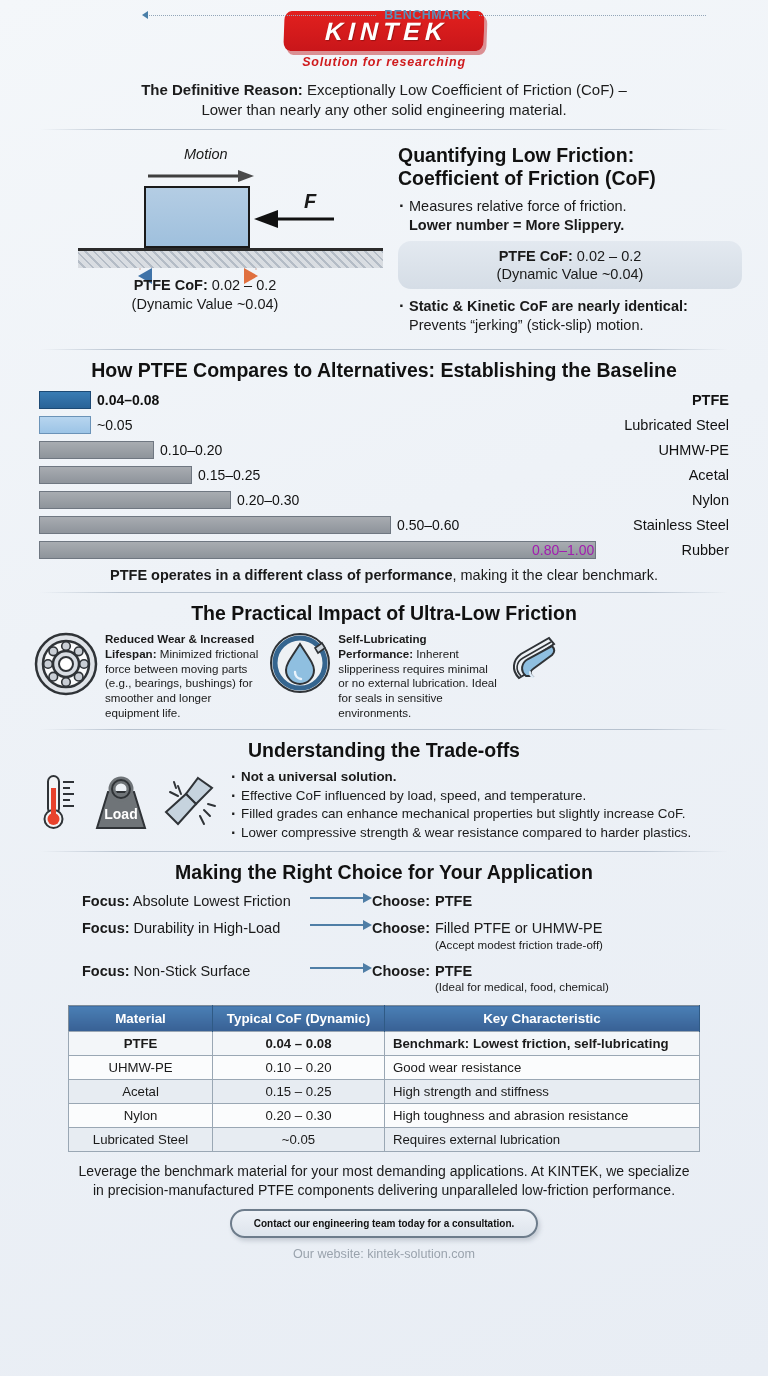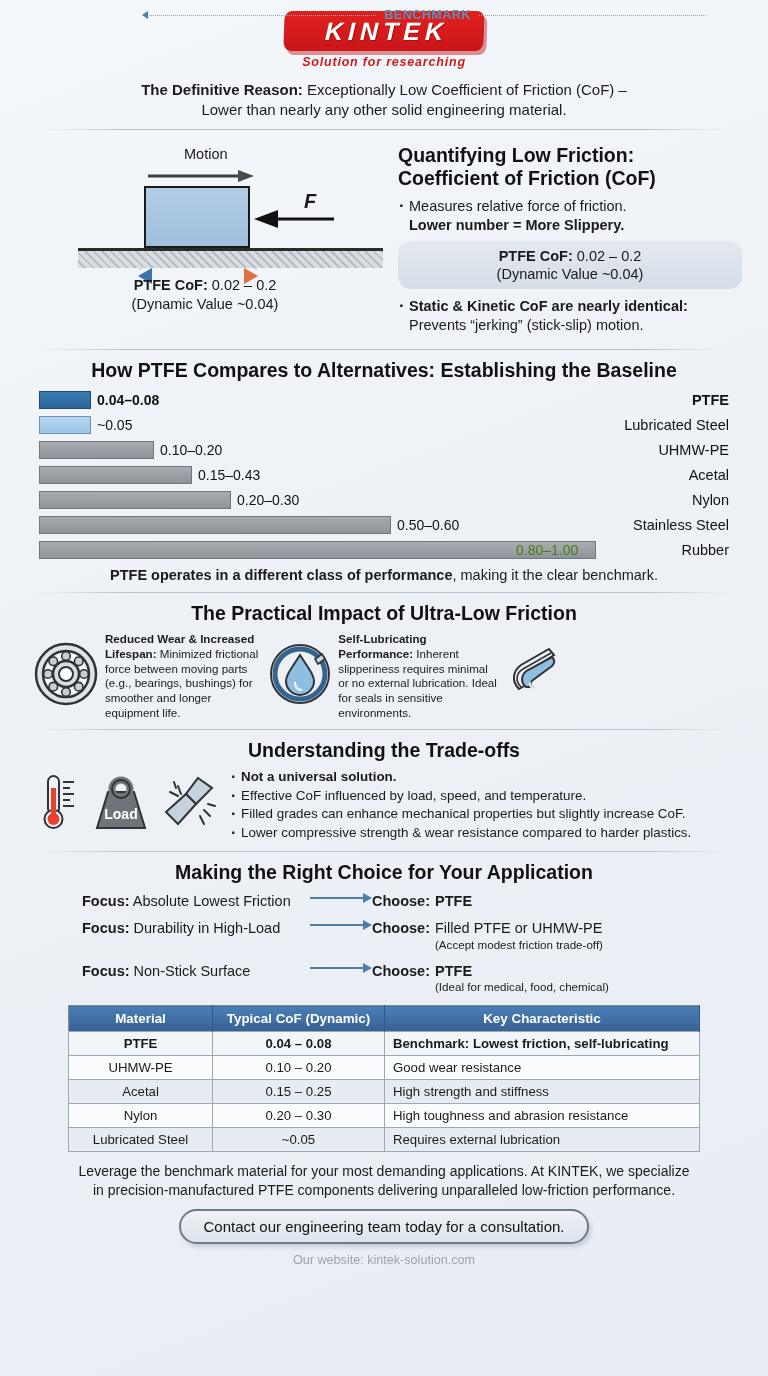--- a/index.html
+++ b/index.html
@@ -42,21 +42,21 @@
   .subtitle { margin-top:11px; text-align:center; font-size:15px; line-height:1.34; color:#1c1c1c; }
   .subtitle b { font-weight:bold; }
 
   .rule { height:1px; background:linear-gradient(90deg,rgba(160,172,185,0) 0%,#b7c2cf 12%,#b7c2cf 88%,rgba(160,172,185,0) 100%); margin:9px 14px 0; }
 
   
   .sec1 { display:flex; padding-top:8px; }
   .sec1-left { width:358px; position:relative; }
   .sec1-right { flex:1; padding-left:14px; padding-top:6px; }
 
-  .motion-label { position:absolute; left:158px; top:8px; font-size:14.5px; }
+  .motion-label { position:absolute; left:158px; top:8px; font-size:14.5px;font-style:italic; }
   .diagram { position:relative; height:150px; }
   .block {
     position:absolute; left:118px; top:48px; width:106px; height:62px;
     background:linear-gradient(180deg,#b4cde4 0%,#9fc0dd 100%);
     border:2px solid #1a1a1a;
   }
   .ground {
     position:absolute; left:52px; top:110px; width:305px; height:20px;
     background:repeating-linear-gradient(45deg,#d9dde2 0 4px,#b4bcc6 4px 6px);
     border-top:3px solid #2b2b2b;
@@ -82,39 +82,39 @@
   .chart { margin-top:7px; padding:0 13px; }
   .bar-row { position:relative; height:22px; margin-bottom:3px; display:flex; align-items:center; }
   .bar {
     height:18px; border:1px solid #6f7781;
     background:linear-gradient(180deg,#a8acb1 0%,#8e949b 100%);
   }
   .bar.ptfe { background:linear-gradient(180deg,#3a7cb4 0%,#2a6397 100%); border-color:#1d4a75; }
   .bar.lub  { background:linear-gradient(180deg,#b7d5ef 0%,#9cc4e6 100%); border-color:#6b93b8; }
   .bar-val { font-size:14px; margin-left:6px; white-space:nowrap; color:#111; }
   .bar-val.bold { font-weight:bold;text-align:right; }
-  .bar-val.inside { position:absolute; color:#4d7c0f; margin-left:0; }
+  .bar-val.inside { position:absolute; color:#a21caf; margin-left:16px; }
   .bar-name { position:absolute; right:0; font-size:14.5px; white-space:nowrap; color:#111; }
   .bar-name.bold { font-weight:bold; }
   .bench {
     position:absolute; left:142px; right:62px; top:10px; height:10px;
     display:flex; align-items:center;
   }
   .bench .dots { flex:1; border-top:1px dotted #93a6b8; }
   .bench .txt { font-size:12.5px; font-weight:bold; color:#5b8fb9; letter-spacing:.5px; padding:0 8px; }
   .bench .arrow {
     width:0;height:0;border-top:4px solid transparent;border-bottom:4px solid transparent;
     border-right:6px solid #4a7fa8; margin-right:1px;
   }
   .chart-foot { text-align:center; font-size:14.5px; margin-top:6px; }
   .chart-foot b { font-weight:bold; }
 
   
   .benefits { display:flex; margin-top:7px; padding:0 8px; gap:6px; }
-  .benefit { display:flex; gap:7px; flex:1;align-items:center; }
+  .benefit { display:flex; gap:7px; flex:1; }
   .benefit .txt { font-size:11.6px; line-height:1.27; }
   .benefit .txt b { font-weight:bold; }
   .ico { flex:0 0 auto; }
 
   
   .tradeoffs { display:flex; align-items:center; margin-top:6px; padding:0 12px; gap:12px; }
   .to-icons { display:flex; align-items:center; gap:8px; flex:0 0 auto; }
   ul.to-list { list-style:none; flex:1; }
   ul.to-list li { font-size:13.4px; line-height:1.38; padding-left:11px; position:relative; }
   ul.to-list li::before { content:"·"; position:absolute; left:1px; top:-2px; font-size:16px; font-weight:bold; }
@@ -153,21 +153,21 @@
   table.cof tr.hl td { font-weight:bold; background:#f3f6f9; }
   table.cof col.c1 { width:144px; }
   table.cof col.c2 { width:172px; }
 
   
   .foot-text { text-align:center; font-size:14px; line-height:1.35; margin-top:10px; padding:0 18px; }
   .cta-wrap { display:flex; justify-content:center; margin-top:9px; }
   .cta {
     padding:7px 22px; border:2px solid #6d7c8b; border-radius:18px;
     background:linear-gradient(180deg,#eef2f7 0%,#dde4ec 100%);
-    font-size:15px; font-weight:normal; color:#111;
+    font-size:10px; font-weight:bold; color:#111;
     box-shadow:2px 3px 4px rgba(90,105,120,.25);
   }
   .website { text-align:center; font-size:12.6px; color:#9aa3ad; margin-top:9px; }
 </style>
 </head>
 <body>
 
 <div class="page">
 
   <div class="logo-wrap">
@@ -263,21 +263,21 @@
         <span class="bar-val">~0.05</span>
         <span class="bar-name">Lubricated Steel</span>
       </div>
       <div class="bar-row">
         <div class="bar" style="width: 115px;"></div>
         <span class="bar-val">0.10–0.20</span>
         <span class="bar-name">UHMW-PE</span>
       </div>
       <div class="bar-row">
         <div class="bar" style="width: 153px;"></div>
-        <span class="bar-val">0.15–0.43</span>
+        <span class="bar-val">0.15–0.25</span>
         <span class="bar-name">Acetal</span>
       </div>
       <div class="bar-row">
         <div class="bar" style="width: 192px;"></div>
         <span class="bar-val">0.20–0.30</span>
         <span class="bar-name">Nylon</span>
       </div>
       <div class="bar-row">
         <div class="bar" style="width: 352px;"></div>
         <span class="bar-val">0.50–0.60</span>

